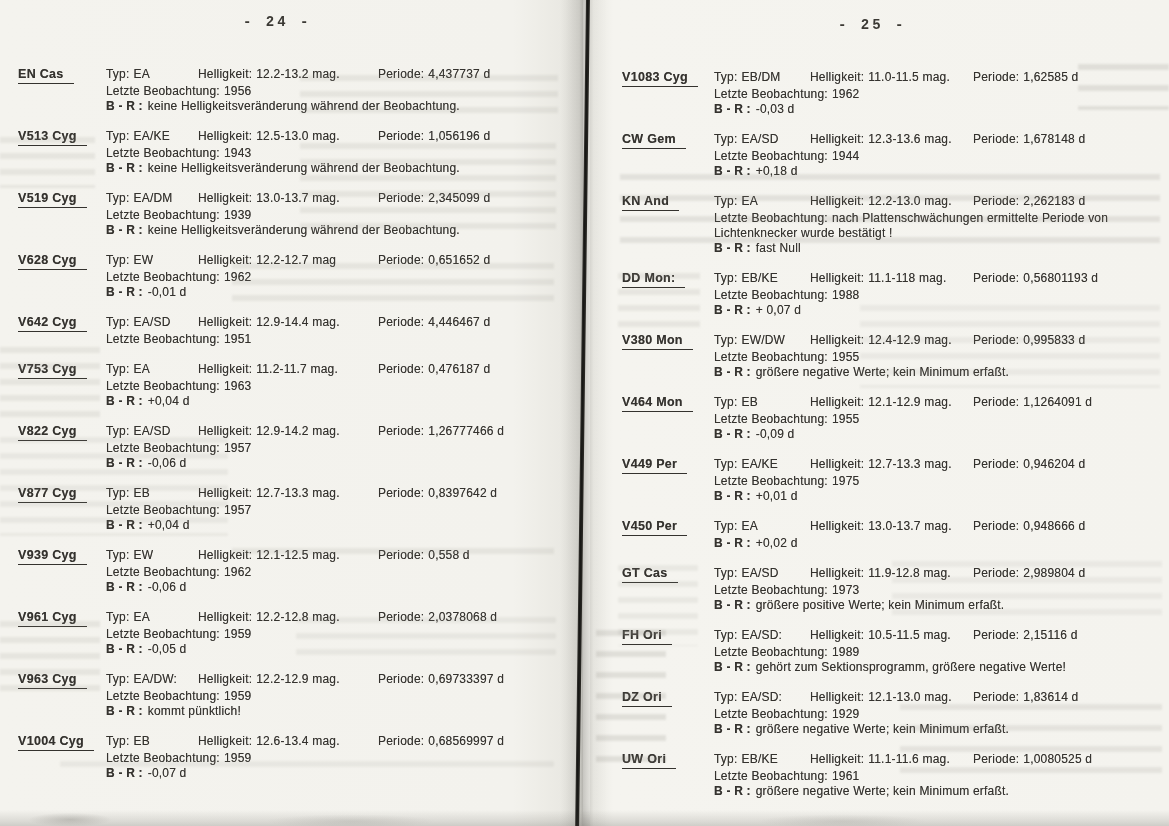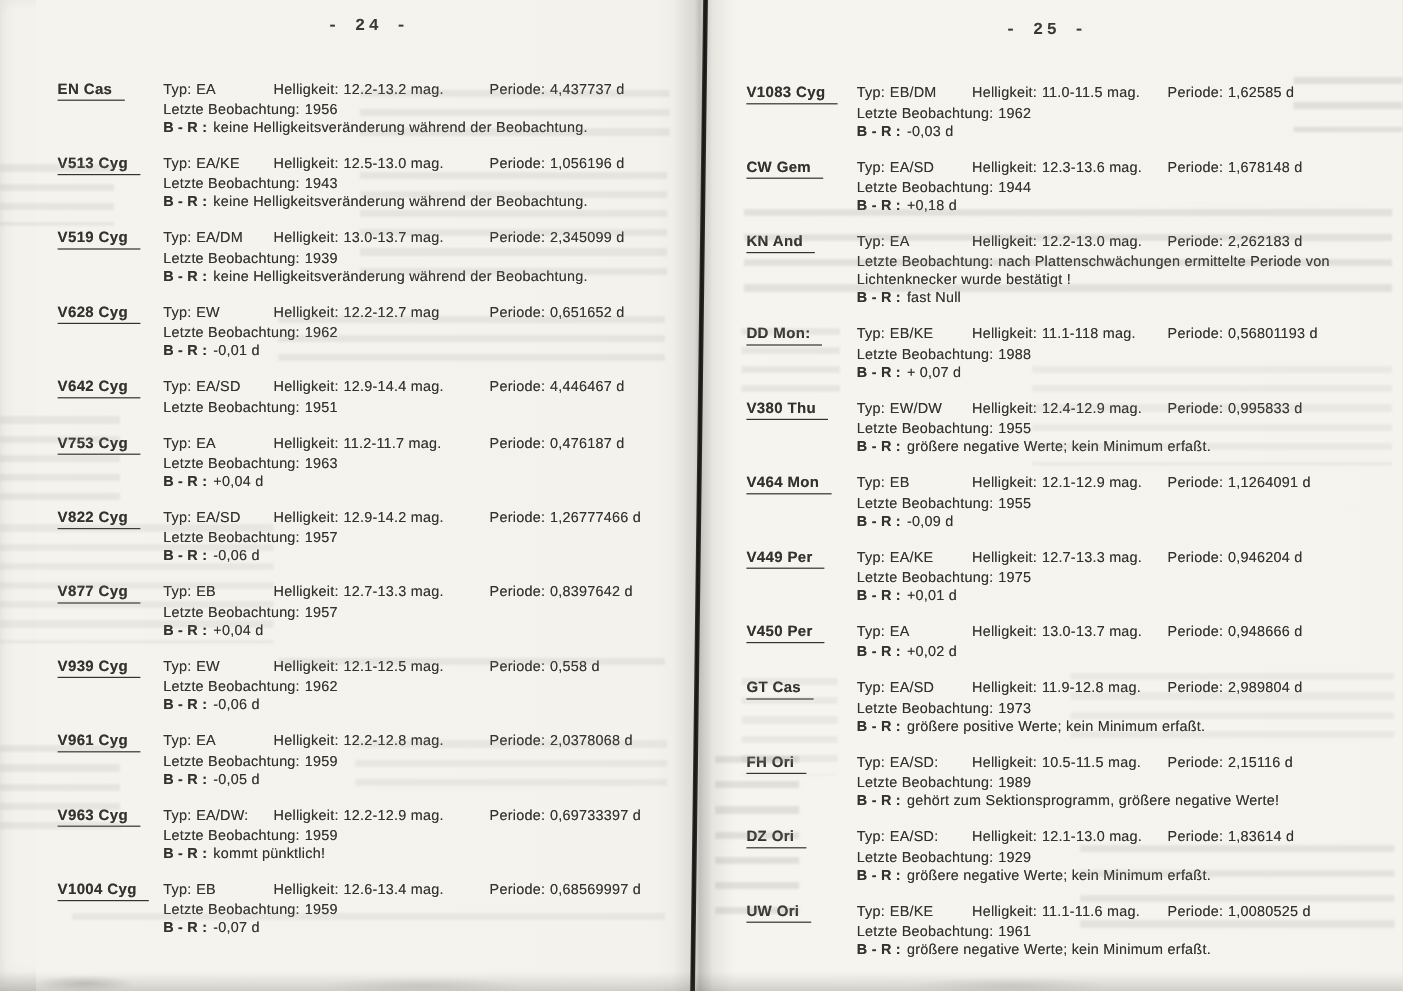--- a/index.html
+++ b/index.html
@@ -10,21 +10,21 @@
   }
   *{margin:0;padding:0;box-sizing:border-box;}
   html,body{width:1169px;height:826px;overflow:hidden;background:#e8e7e2;}
   body{font-family:"Liberation Sans","DejaVu Sans",sans-serif;color:var(--ink);}
   .spread{
     position:relative;width:1169px;height:826px;background:var(--paper);
     box-shadow:inset 0 -10px 14px rgba(60,58,52,.10), inset 0 4px 8px rgba(60,58,52,.03);
   }
   .page{position:absolute;top:0;height:826px;}
   .page-left{left:0;width:583px;background:linear-gradient(90deg,#f4f3ee 0%,#f3f2ed 88%,#e9e8e2 97%,#ddd <!-- -->dcd6 100%);}
-  .page-left{background:linear-gradient(90deg,#f4f3ee 0%,#f3f2ed 88%,#e9e8e2 97%,#dcdbd5 100%);margin-left:30px;}
+  .page-left{background:linear-gradient(90deg,#f4f3ee 0%,#f3f2ed 88%,#e9e8e2 97%,#dcdbd5 100%);}
   .page-right{left:590px;width:579px;background:linear-gradient(90deg,#e7e6e0 0%,#f5f4ef 4%,#f4f3ee 100%);}
   .page-header{
     position:absolute;top:14px;font-family:"Liberation Mono","DejaVu Sans Mono",monospace;
     font-size:14px;letter-spacing:3px;color:#3b3934;font-weight:700;
   }
   .page-left .page-header{left:243px;}
   .page-right .page-header{left:248px;top:17px;}
   .entries{position:absolute;}
   .page-left .entries{top:67px;left:18px;right:14px;}
   .page-right .entries{top:70px;left:32px;right:8px;}
@@ -260,21 +260,21 @@
       <span class="field"><span class="lbl">Typ:</span><span class="val">EB/KE</span></span>
       <span class="field"><span class="lbl">Helligkeit:</span><span class="val">11.1-118 mag.</span></span>
       <span class="field"><span class="lbl">Periode:</span><span class="val">0,56801193 d</span></span>
     </div>
     <div class="row2"><span class="lbl">Letzte Beobachtung:</span><span class="val">1988</span></div>
     <div class="row3"><span class="brlbl">B - R :</span><span class="brval num">+ 0,07 d</span></div>
   </div>
 
   <div class="entry">
     <div class="row1">
-      <span class="star-name">V380 Thu</span>
+      <span class="star-name">V380 Mon</span>
       <span class="field"><span class="lbl">Typ:</span><span class="val">EW/DW</span></span>
       <span class="field"><span class="lbl">Helligkeit:</span><span class="val">12.4-12.9 mag.</span></span>
       <span class="field"><span class="lbl">Periode:</span><span class="val">0,995833 d</span></span>
     </div>
     <div class="row2"><span class="lbl">Letzte Beobachtung:</span><span class="val">1955</span></div>
     <div class="row3"><span class="brlbl">B - R :</span><span class="brval">größere negative Werte; kein Minimum erfaßt.</span></div>
   </div>
 
   <div class="entry">
     <div class="row1">

